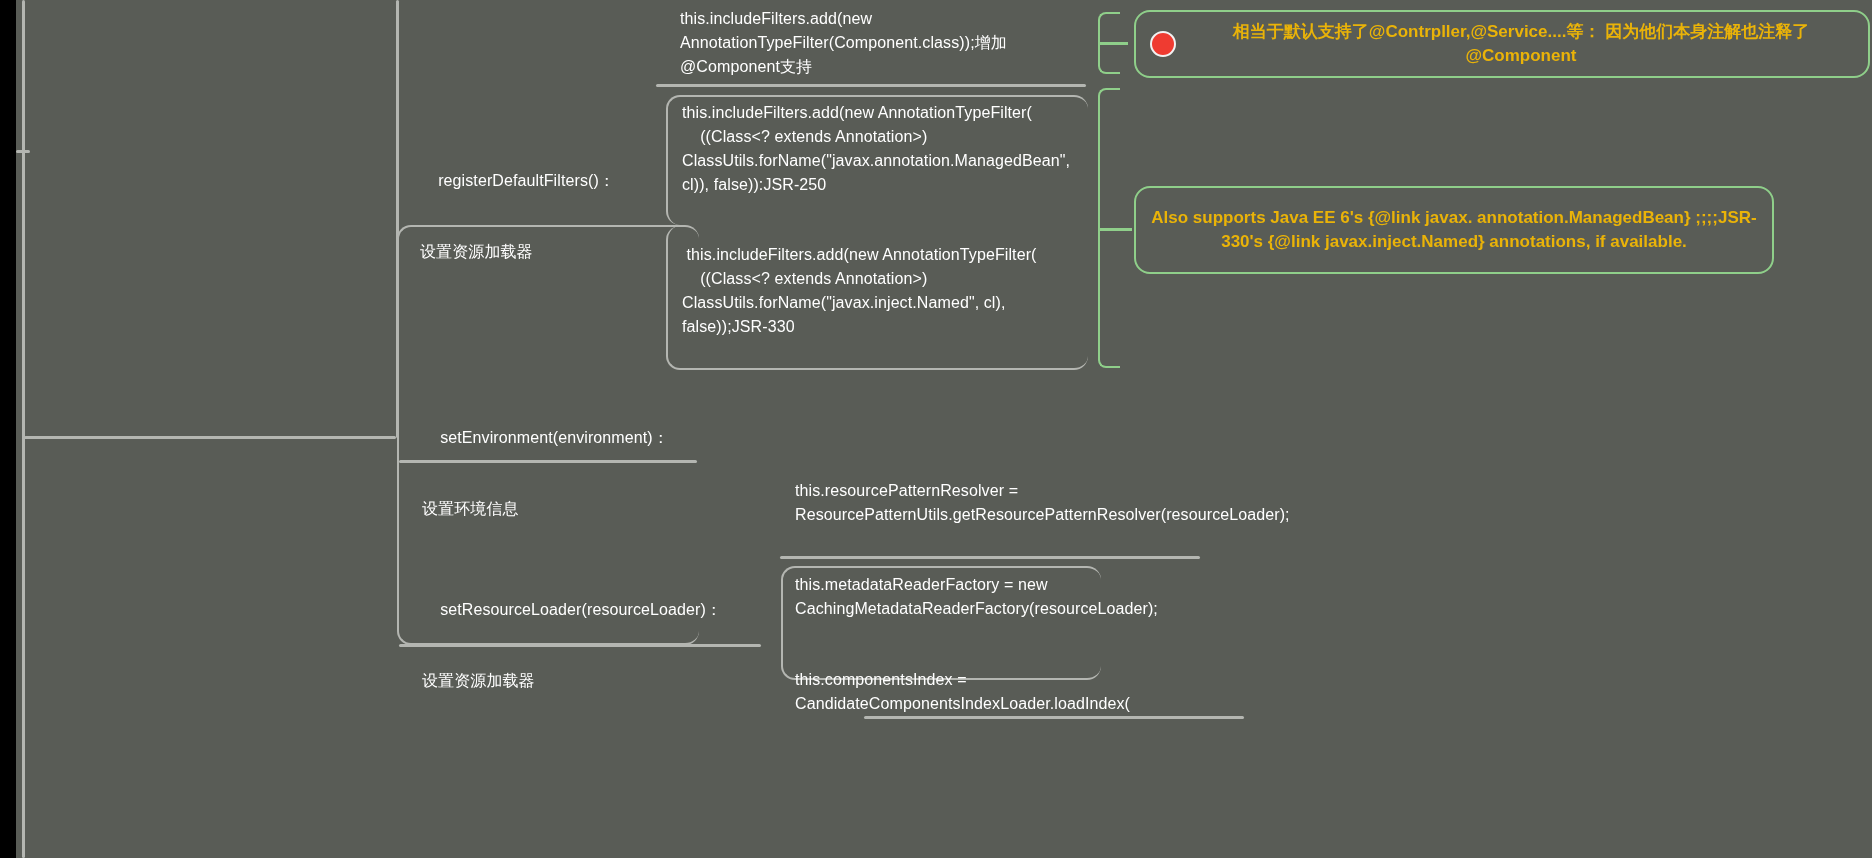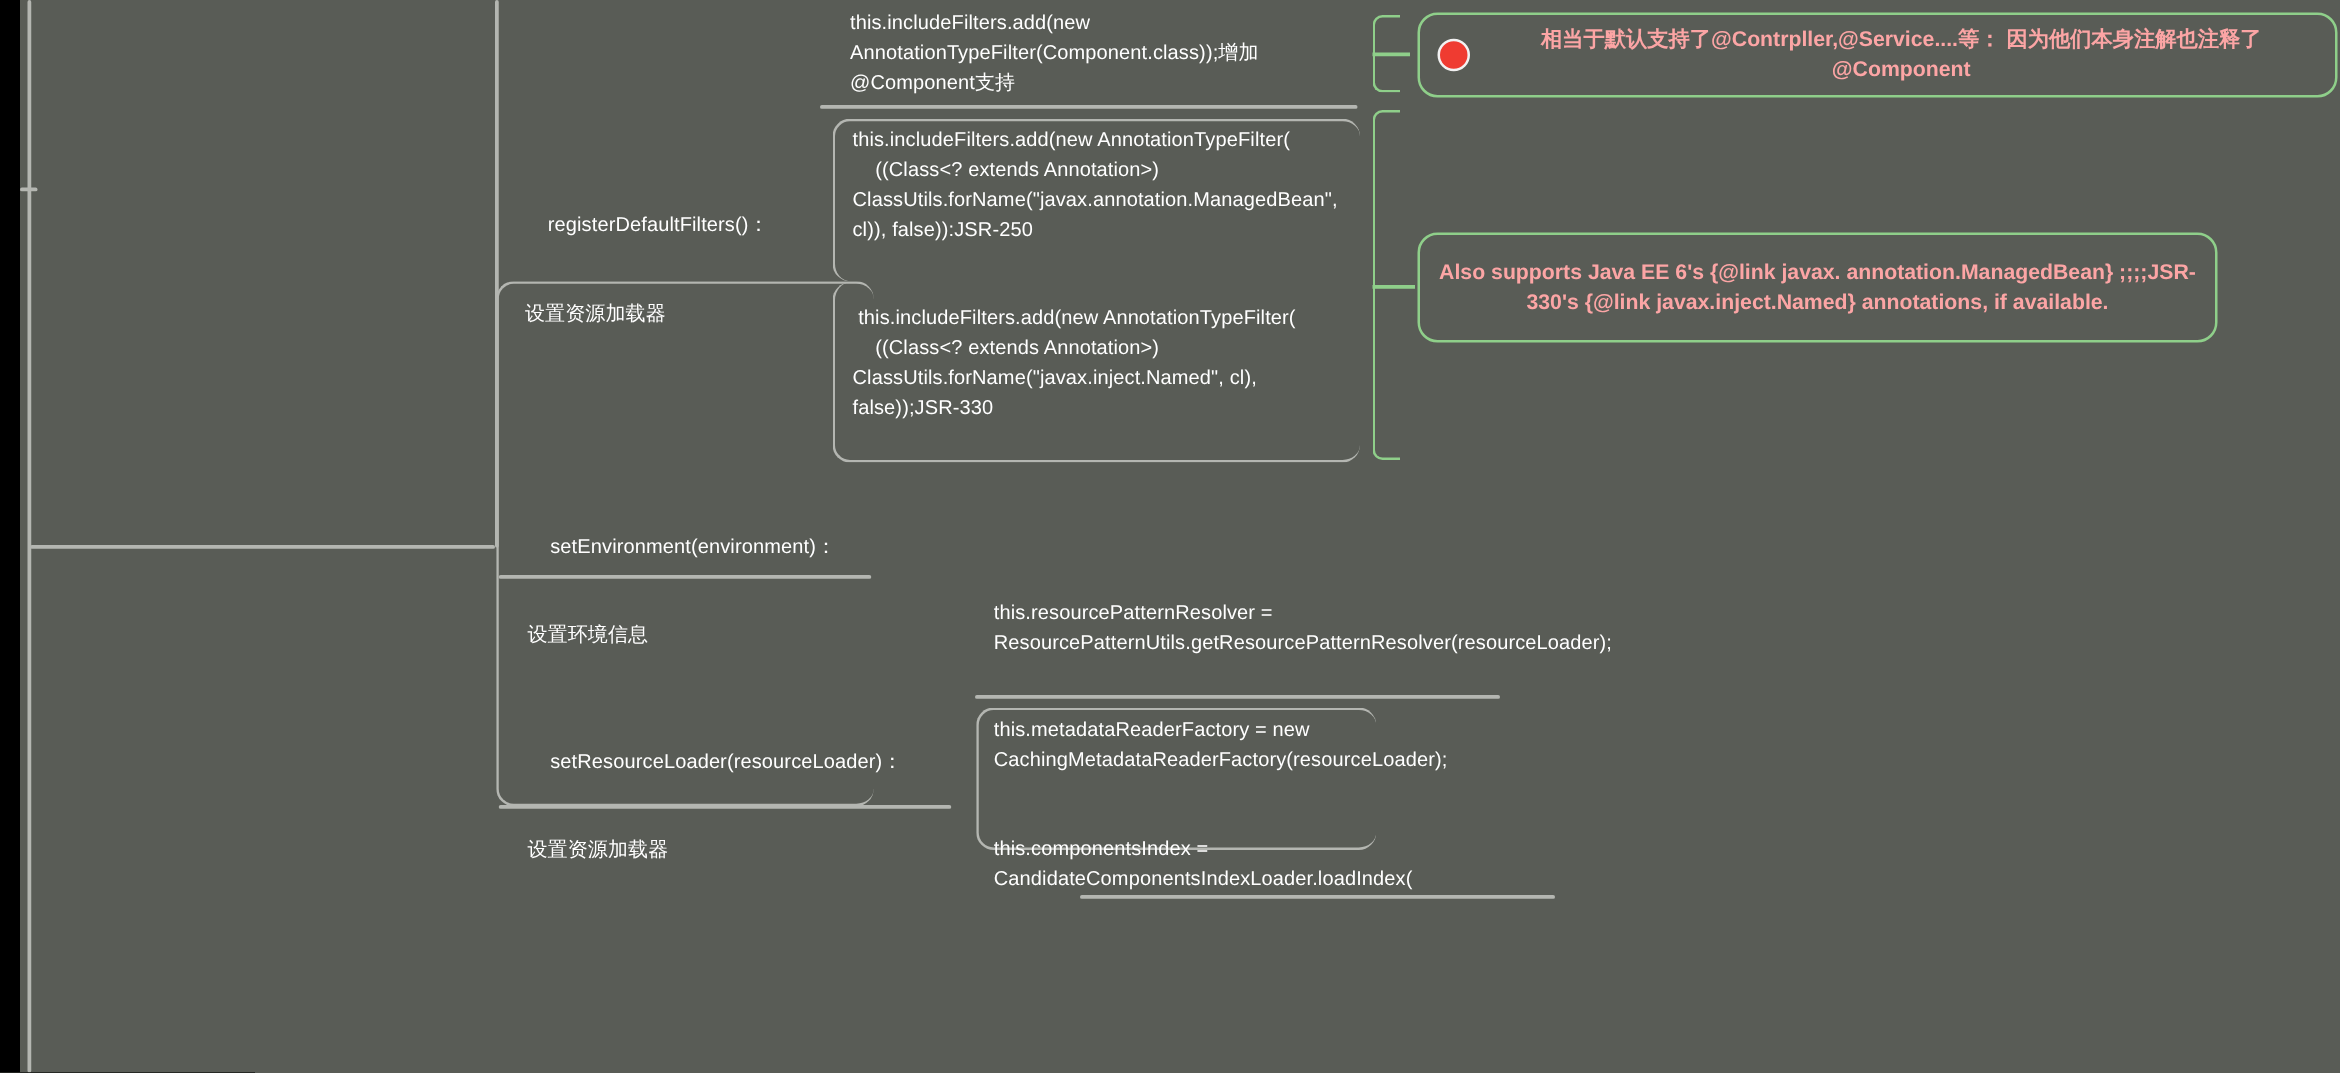--- a/index.html
+++ b/index.html
@@ -56,21 +56,21 @@
     width: 3px;
     background: #b4b6b1;
     border-radius: 2px;
   }
   
   .callout {
     position: absolute;
     border: 2.5px solid #8fcf8a;
     border-radius: 16px;
     box-sizing: border-box;
-    color: #fca5a5;
+    color: #eab308;
     font-weight: bold;
     font-size: 17px;
     line-height: 24px;
     text-align: center;
     display: flex;
     align-items: center;
     justify-content: flex-start;
     padding: 18px 14px;
   }
   .callout .txt { flex: 1; }

